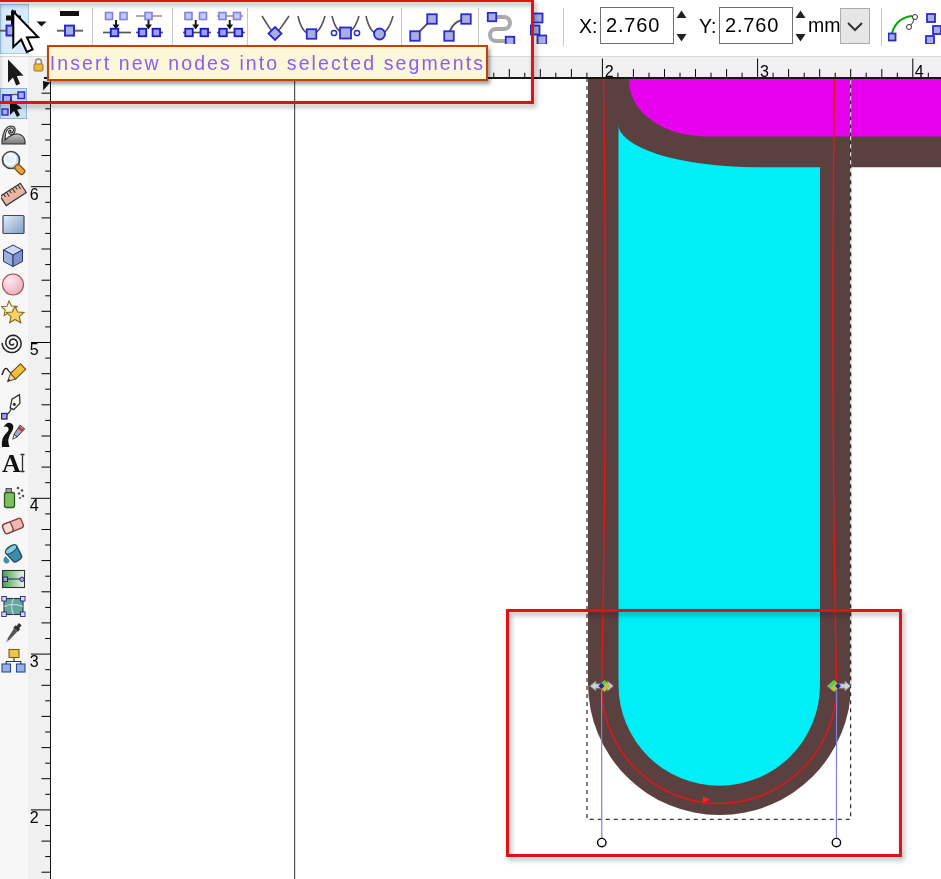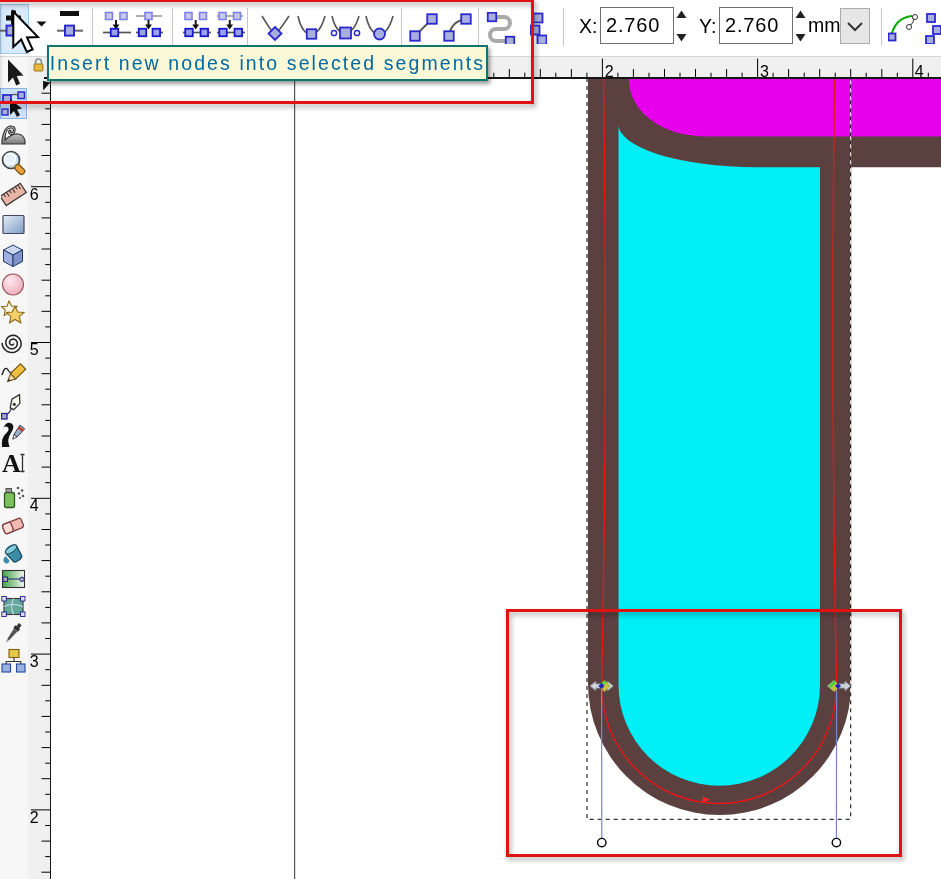--- a/index.html
+++ b/index.html
@@ -360,22 +360,22 @@
       <rect x="15.5" y="16" width="8.5" height="8" fill="#9ab0e0" stroke="#224a99" stroke-width="1.1"></rect>
       <path d="M13,9.5 v4 h-7.8 v2.5 M13,13.5 h6.8 v2.5" fill="none" stroke="#333" stroke-width="1.1"></path>
     </svg>
 </div>
 
 <svg class="abs" style="left:33px;top:58px" width="11" height="14">
   <path d="M2.5,6 V4 a3,3 0 0 1 6,0 V6" fill="none" stroke="#8a8a8a" stroke-width="1.6"></path>
   <rect x="1" y="6" width="9" height="7" rx="1" fill="#e8b63c" stroke="#9a7820" stroke-width="1"></rect>
 </svg>
 
-<div class="abs" style="left:46.8px;top:44.8px;width:441.5px;height:36px;box-sizing:border-box;background:#fbf8d8;border:2px solid #0f766e;
- font-size:19.5px;letter-spacing:2.1px;color:#0369a1;line-height:32px;white-space:nowrap;padding-left:1px;box-shadow:2px 3px 4px rgba(0,0,0,0.4);">Insert new nodes into selected segments</div>
+<div class="abs" style="left:46.8px;top:44.8px;width:441.5px;height:36px;box-sizing:border-box;background:#fbf8d8;border:2px solid #c2410c;
+ font-size:19.5px;letter-spacing:2.1px;color:#8b5cf6;line-height:32px;white-space:nowrap;padding-left:1px;box-shadow:2px 3px 4px rgba(0,0,0,0.4);">Insert new nodes into selected segments</div>
 
 <div class="abs" style="left:506.2px;top:608.5px;width:395.5px;height:248.5px;border:3.4px solid #e01212;box-sizing:border-box;filter:drop-shadow(2px 3px 2.5px rgba(0,0,0,0.35));"></div>
 
 <div class="abs" style="left:-6px;top:-1px;width:540px;height:105px;border:3.6px solid #e01212;box-sizing:border-box;filter:drop-shadow(2px 3px 2.5px rgba(0,0,0,0.35));"></div>
 
 <svg class="abs" style="left:10px;top:9px" width="32" height="46" viewBox="10 9 32 46">
   <path d="M13.3,11.5 L13.3,47 L21.2,39.5 L26.8,52 L32.6,49.4 L27,37.5 L38,37 Z" fill="#fff" stroke="#000" stroke-width="2"></path>
 </svg>
 
 </body></html>

